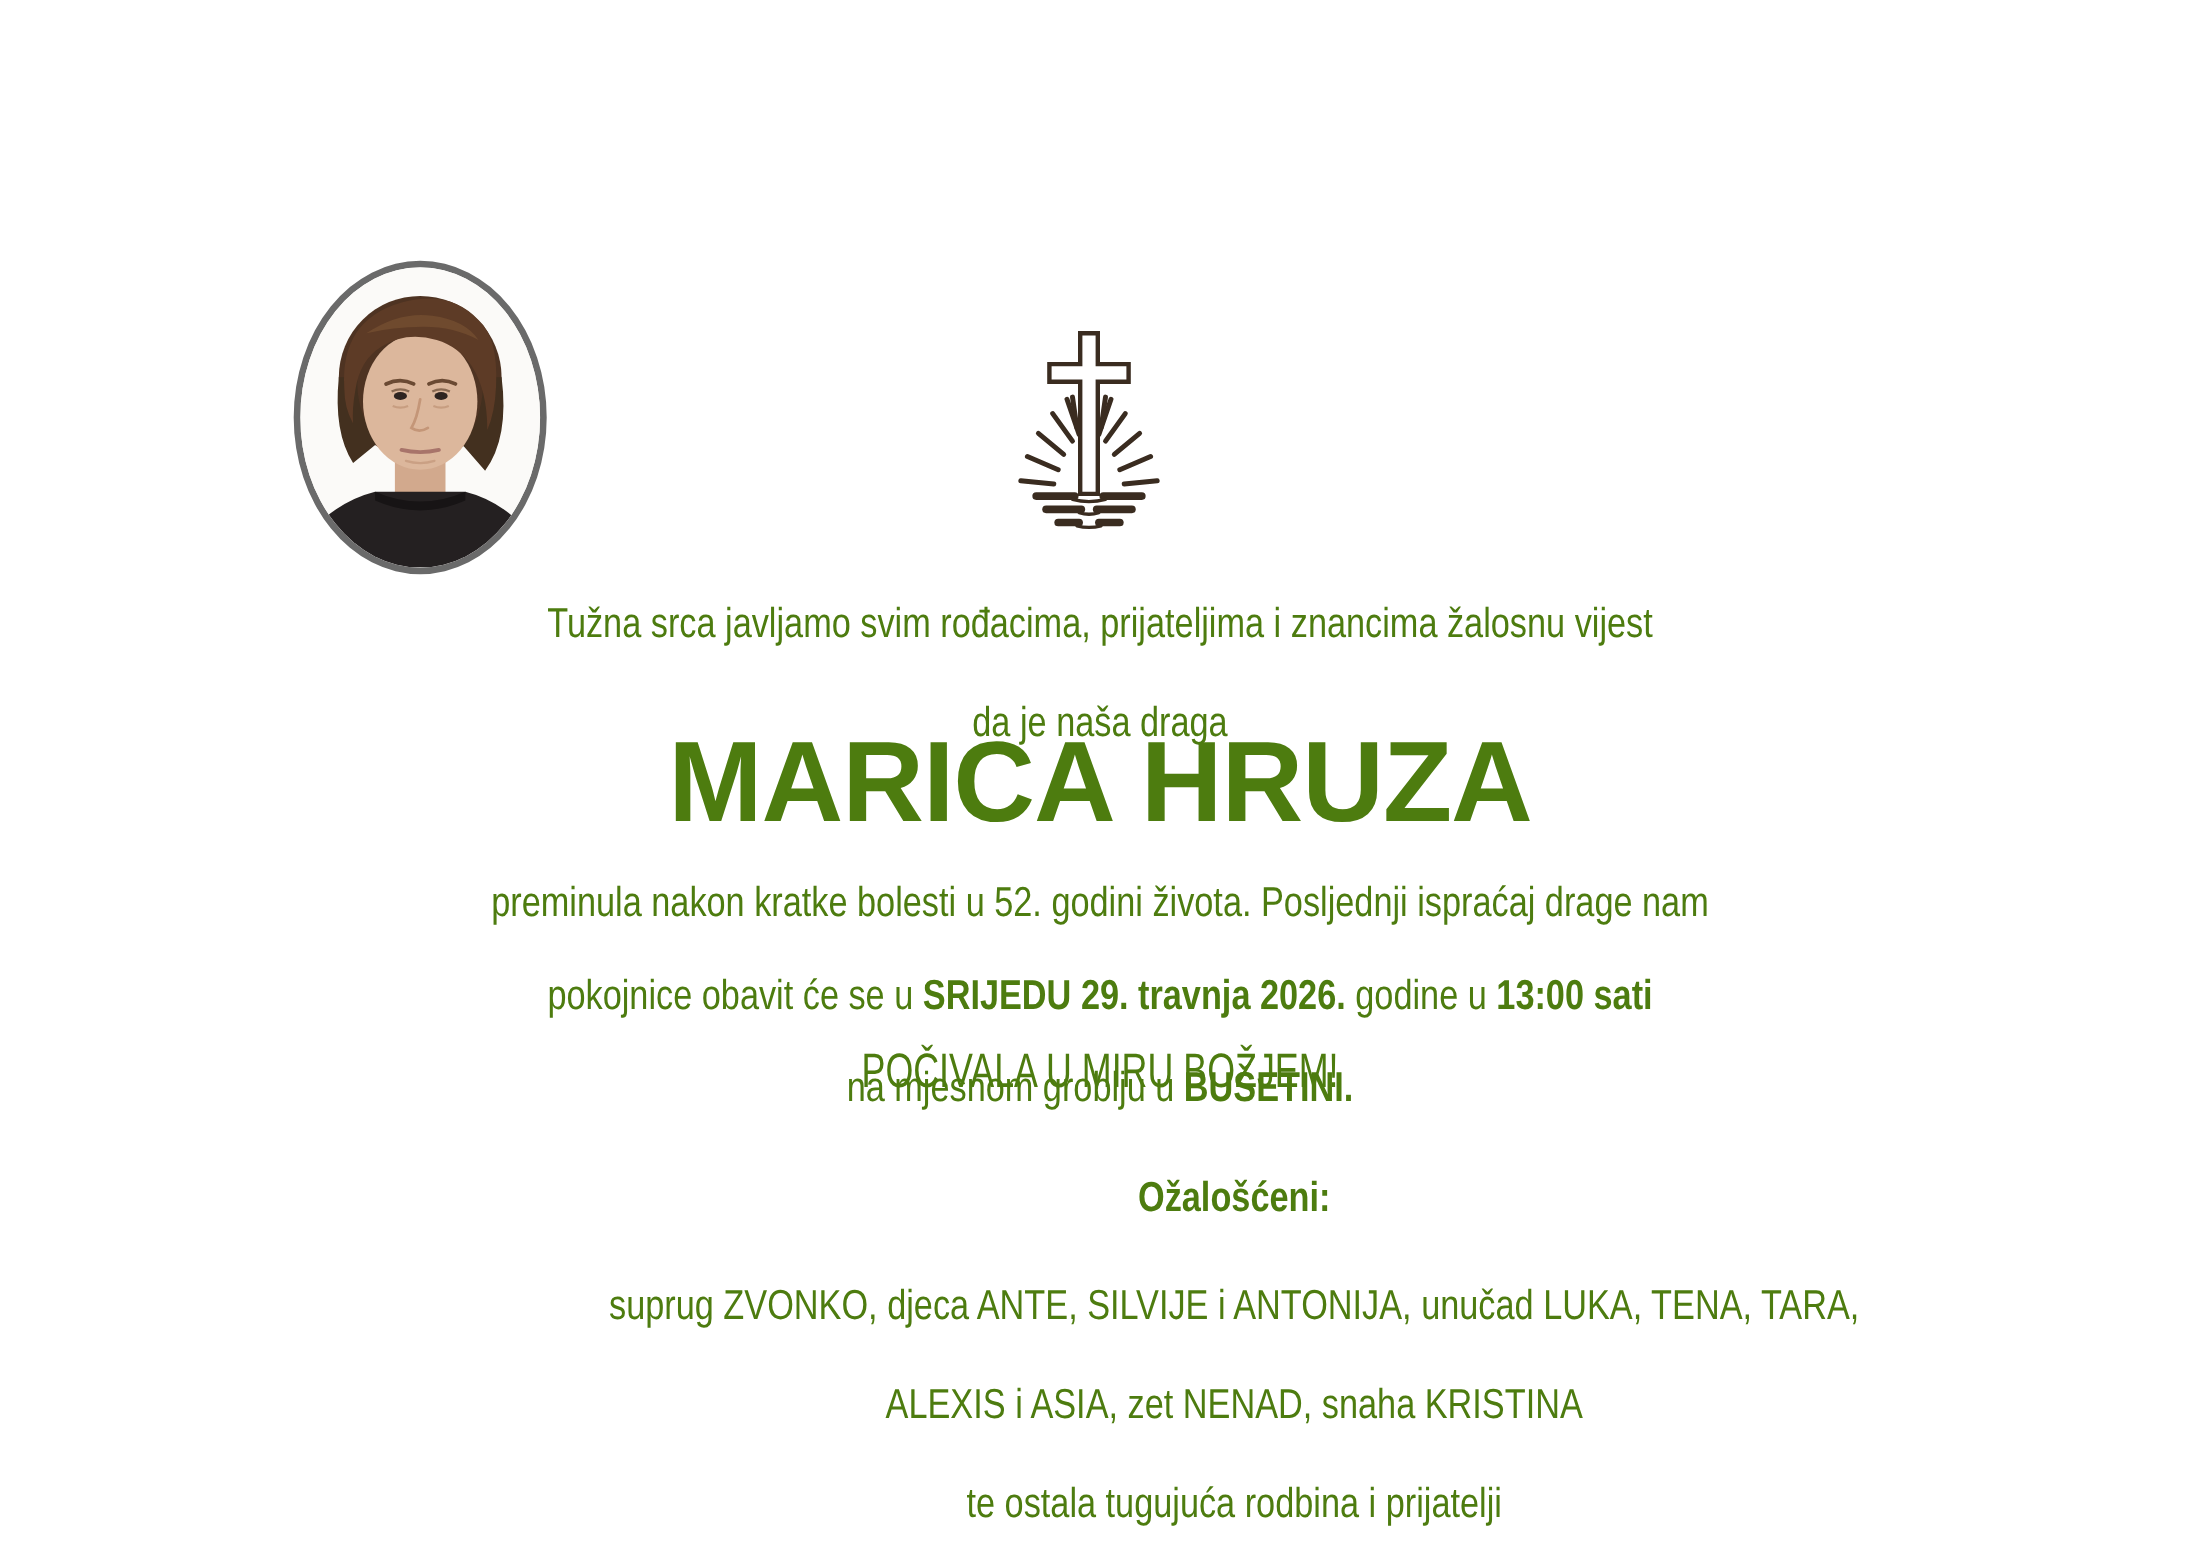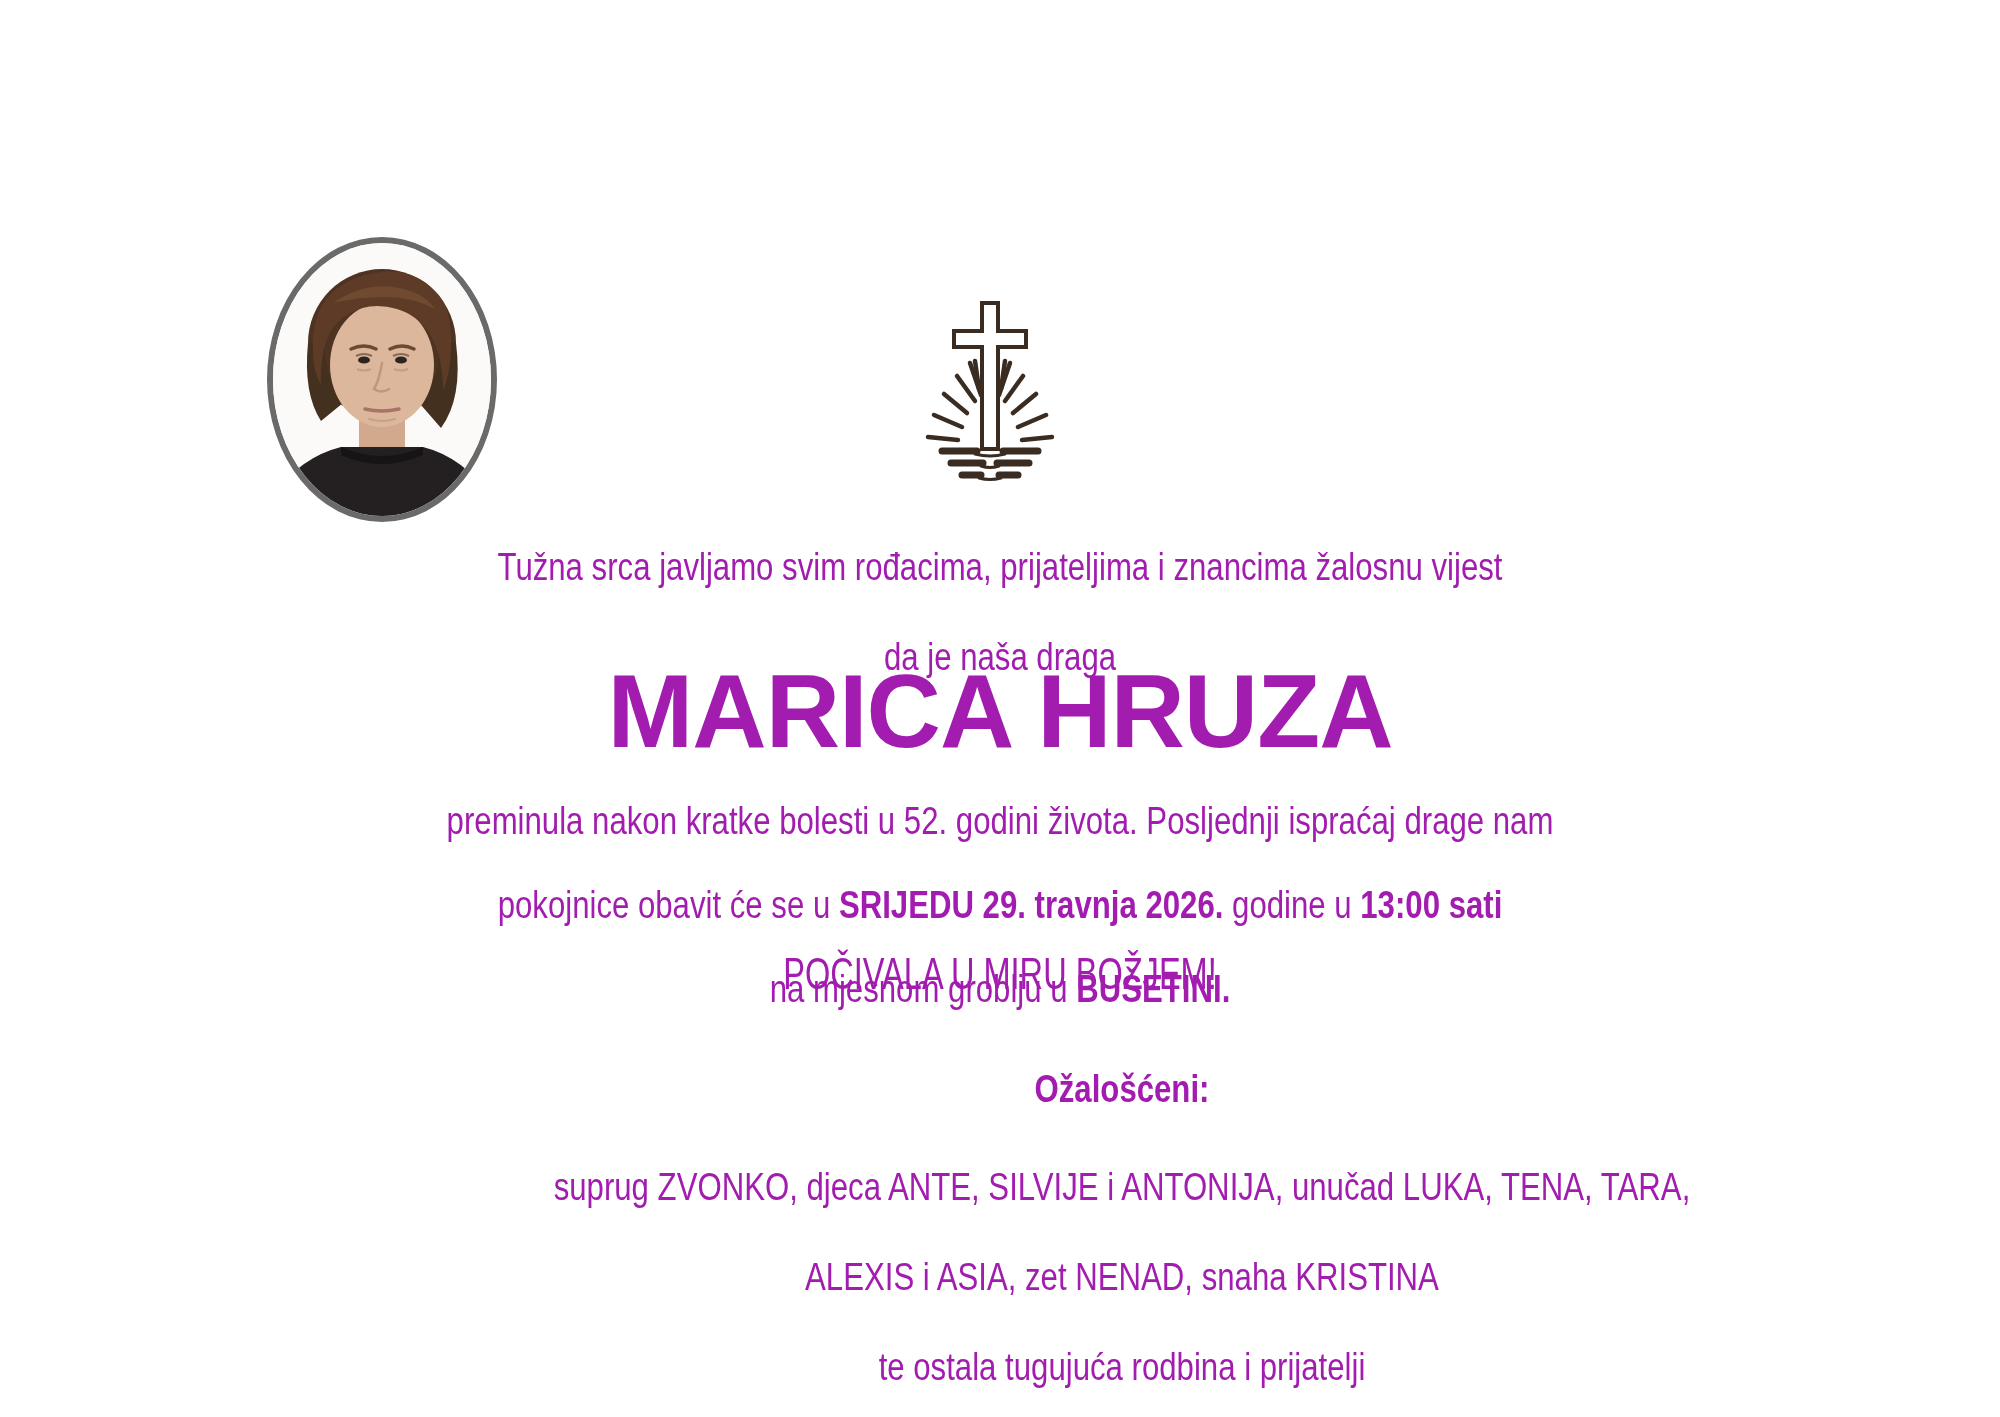--- a/index.html
+++ b/index.html
@@ -2,21 +2,21 @@
 <html><head>
 <meta charset="utf-8">
 <style>
   html,body{margin:0;padding:0;}
   body{background:#ffffff;font-family:"Liberation Sans", sans-serif;}
   .page{
     position:relative;
     width:2000px;height:1417px;
     background:#ffffff;
     overflow:hidden;
-    color:#a21caf;
+    color:#4d7c0f;
   }
   
   .photo{
     position:absolute;left:267px;top:237px;
     width:230px;height:285px;
     border:6px solid #6a6a6a;
     border-radius:50%;
     overflow:hidden;
     box-sizing:border-box;
     background:#fbfaf8;

